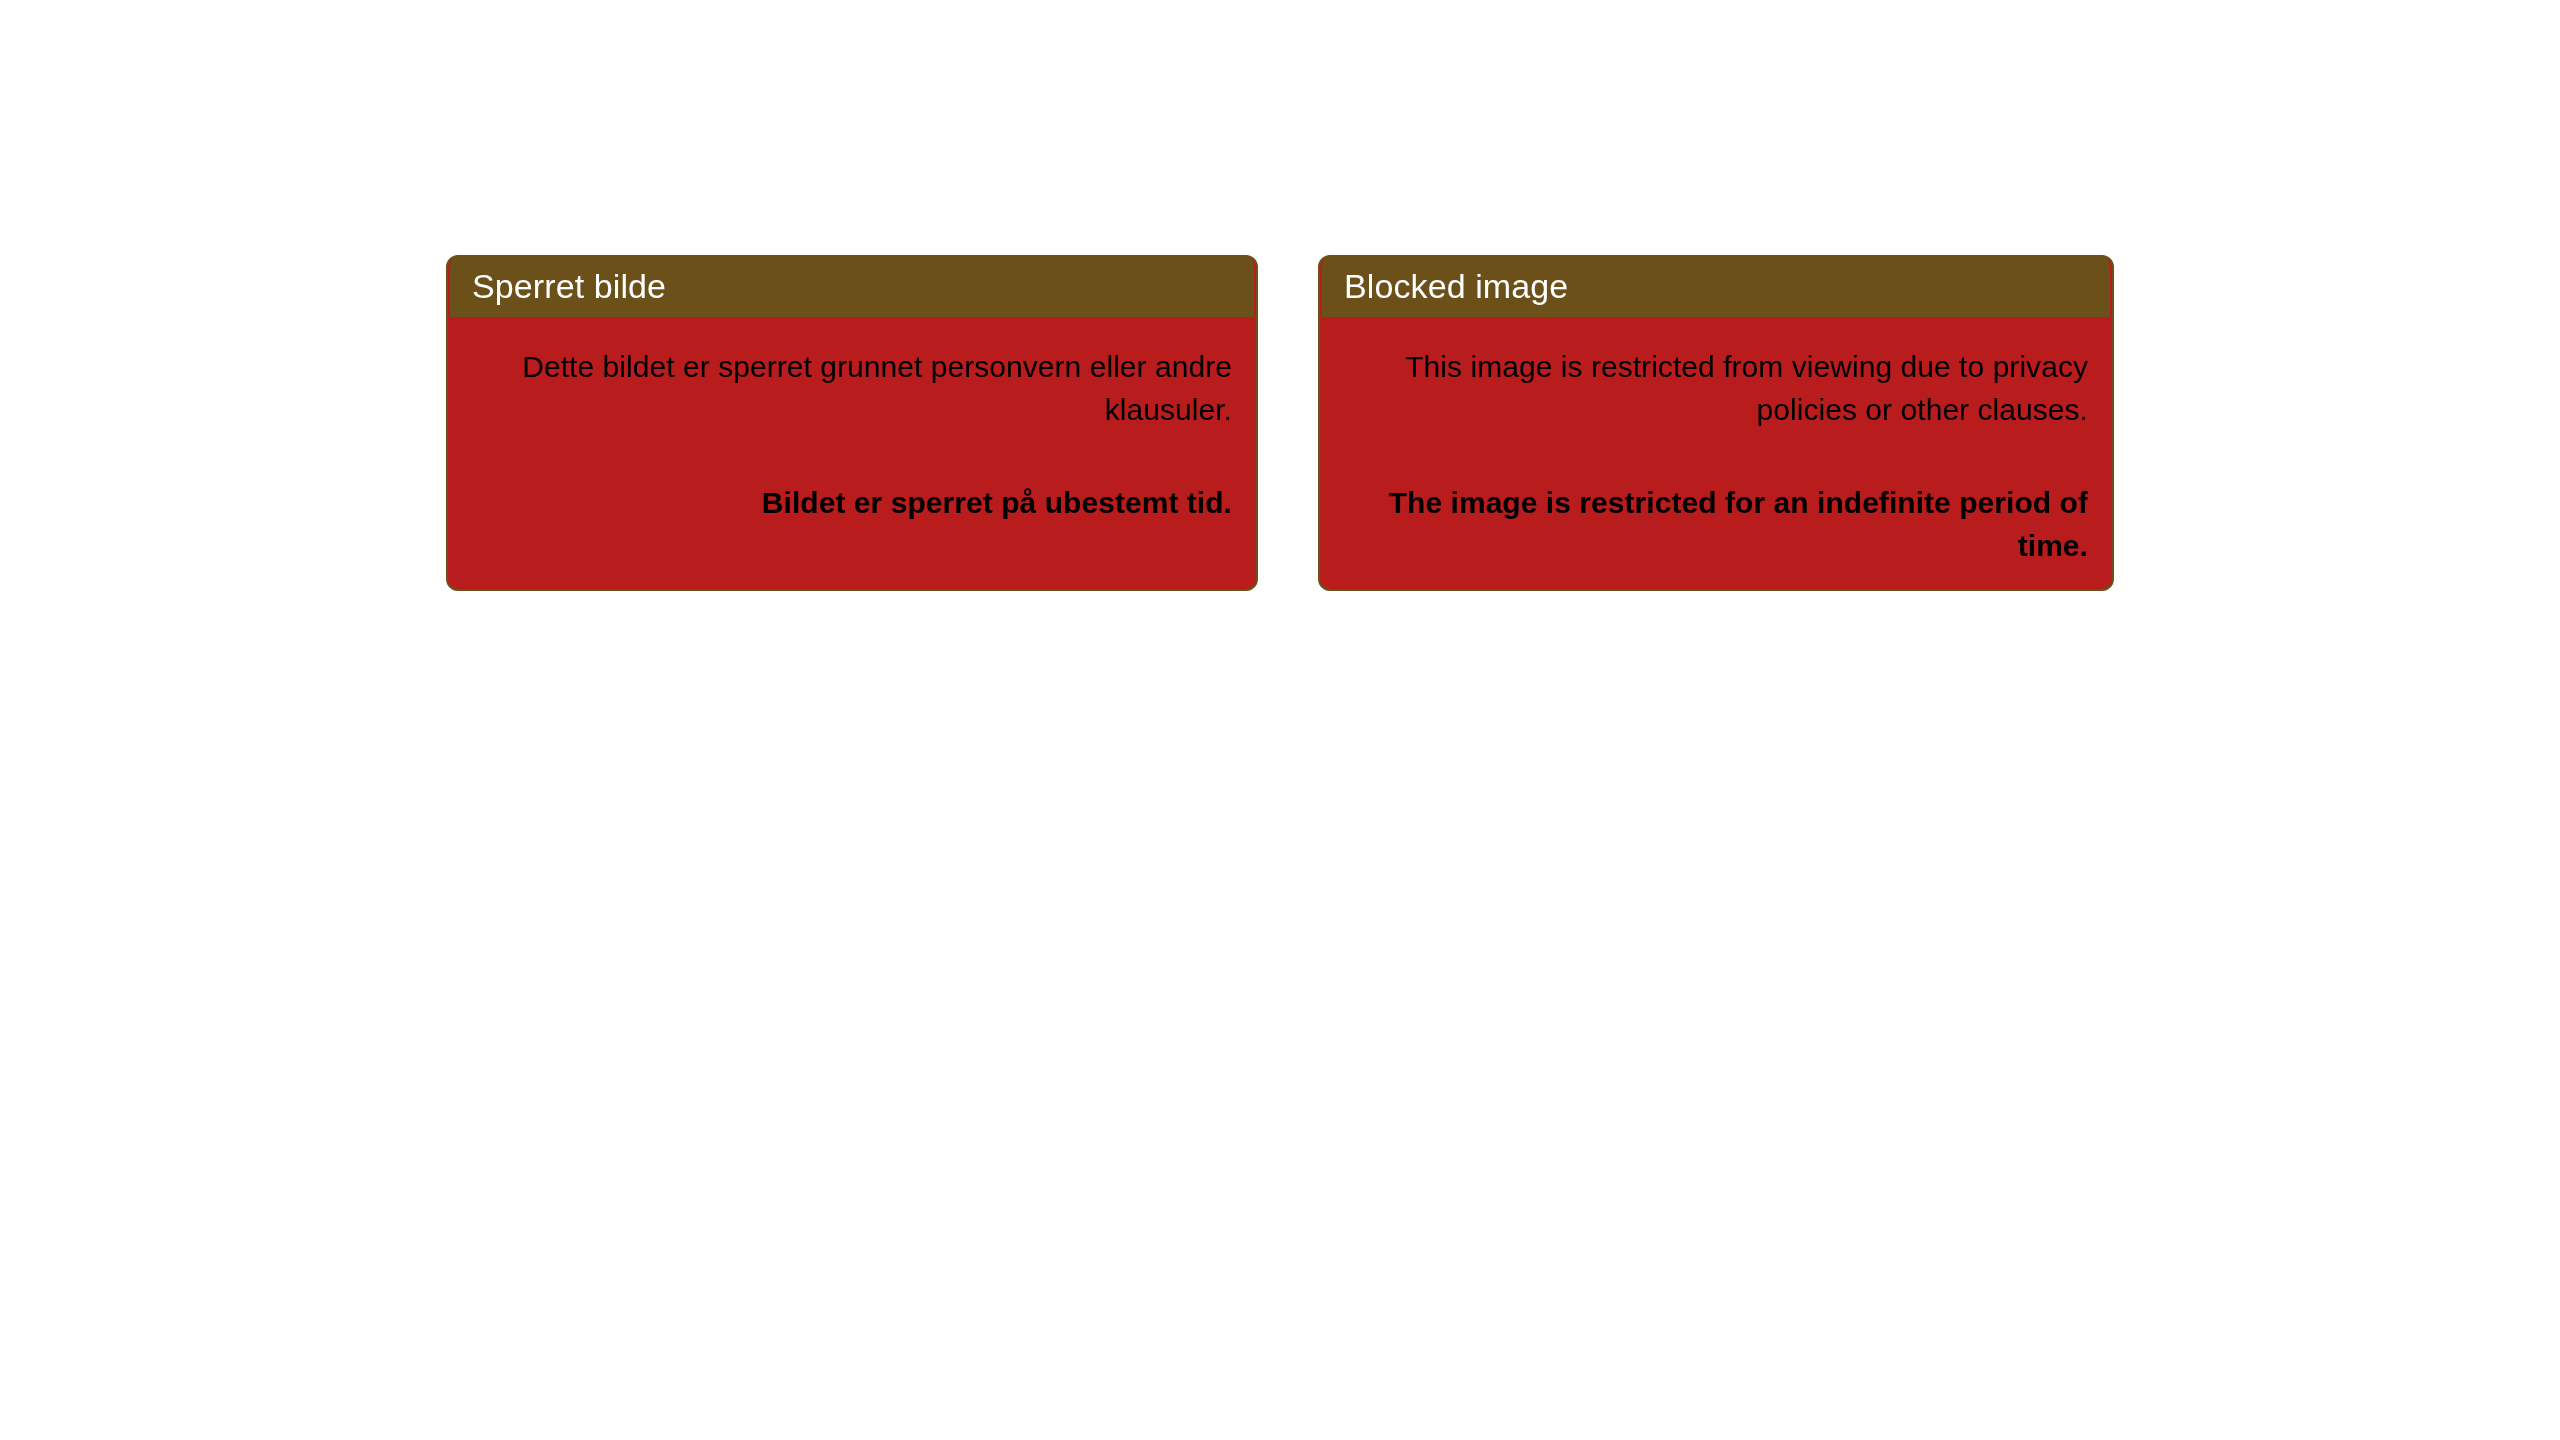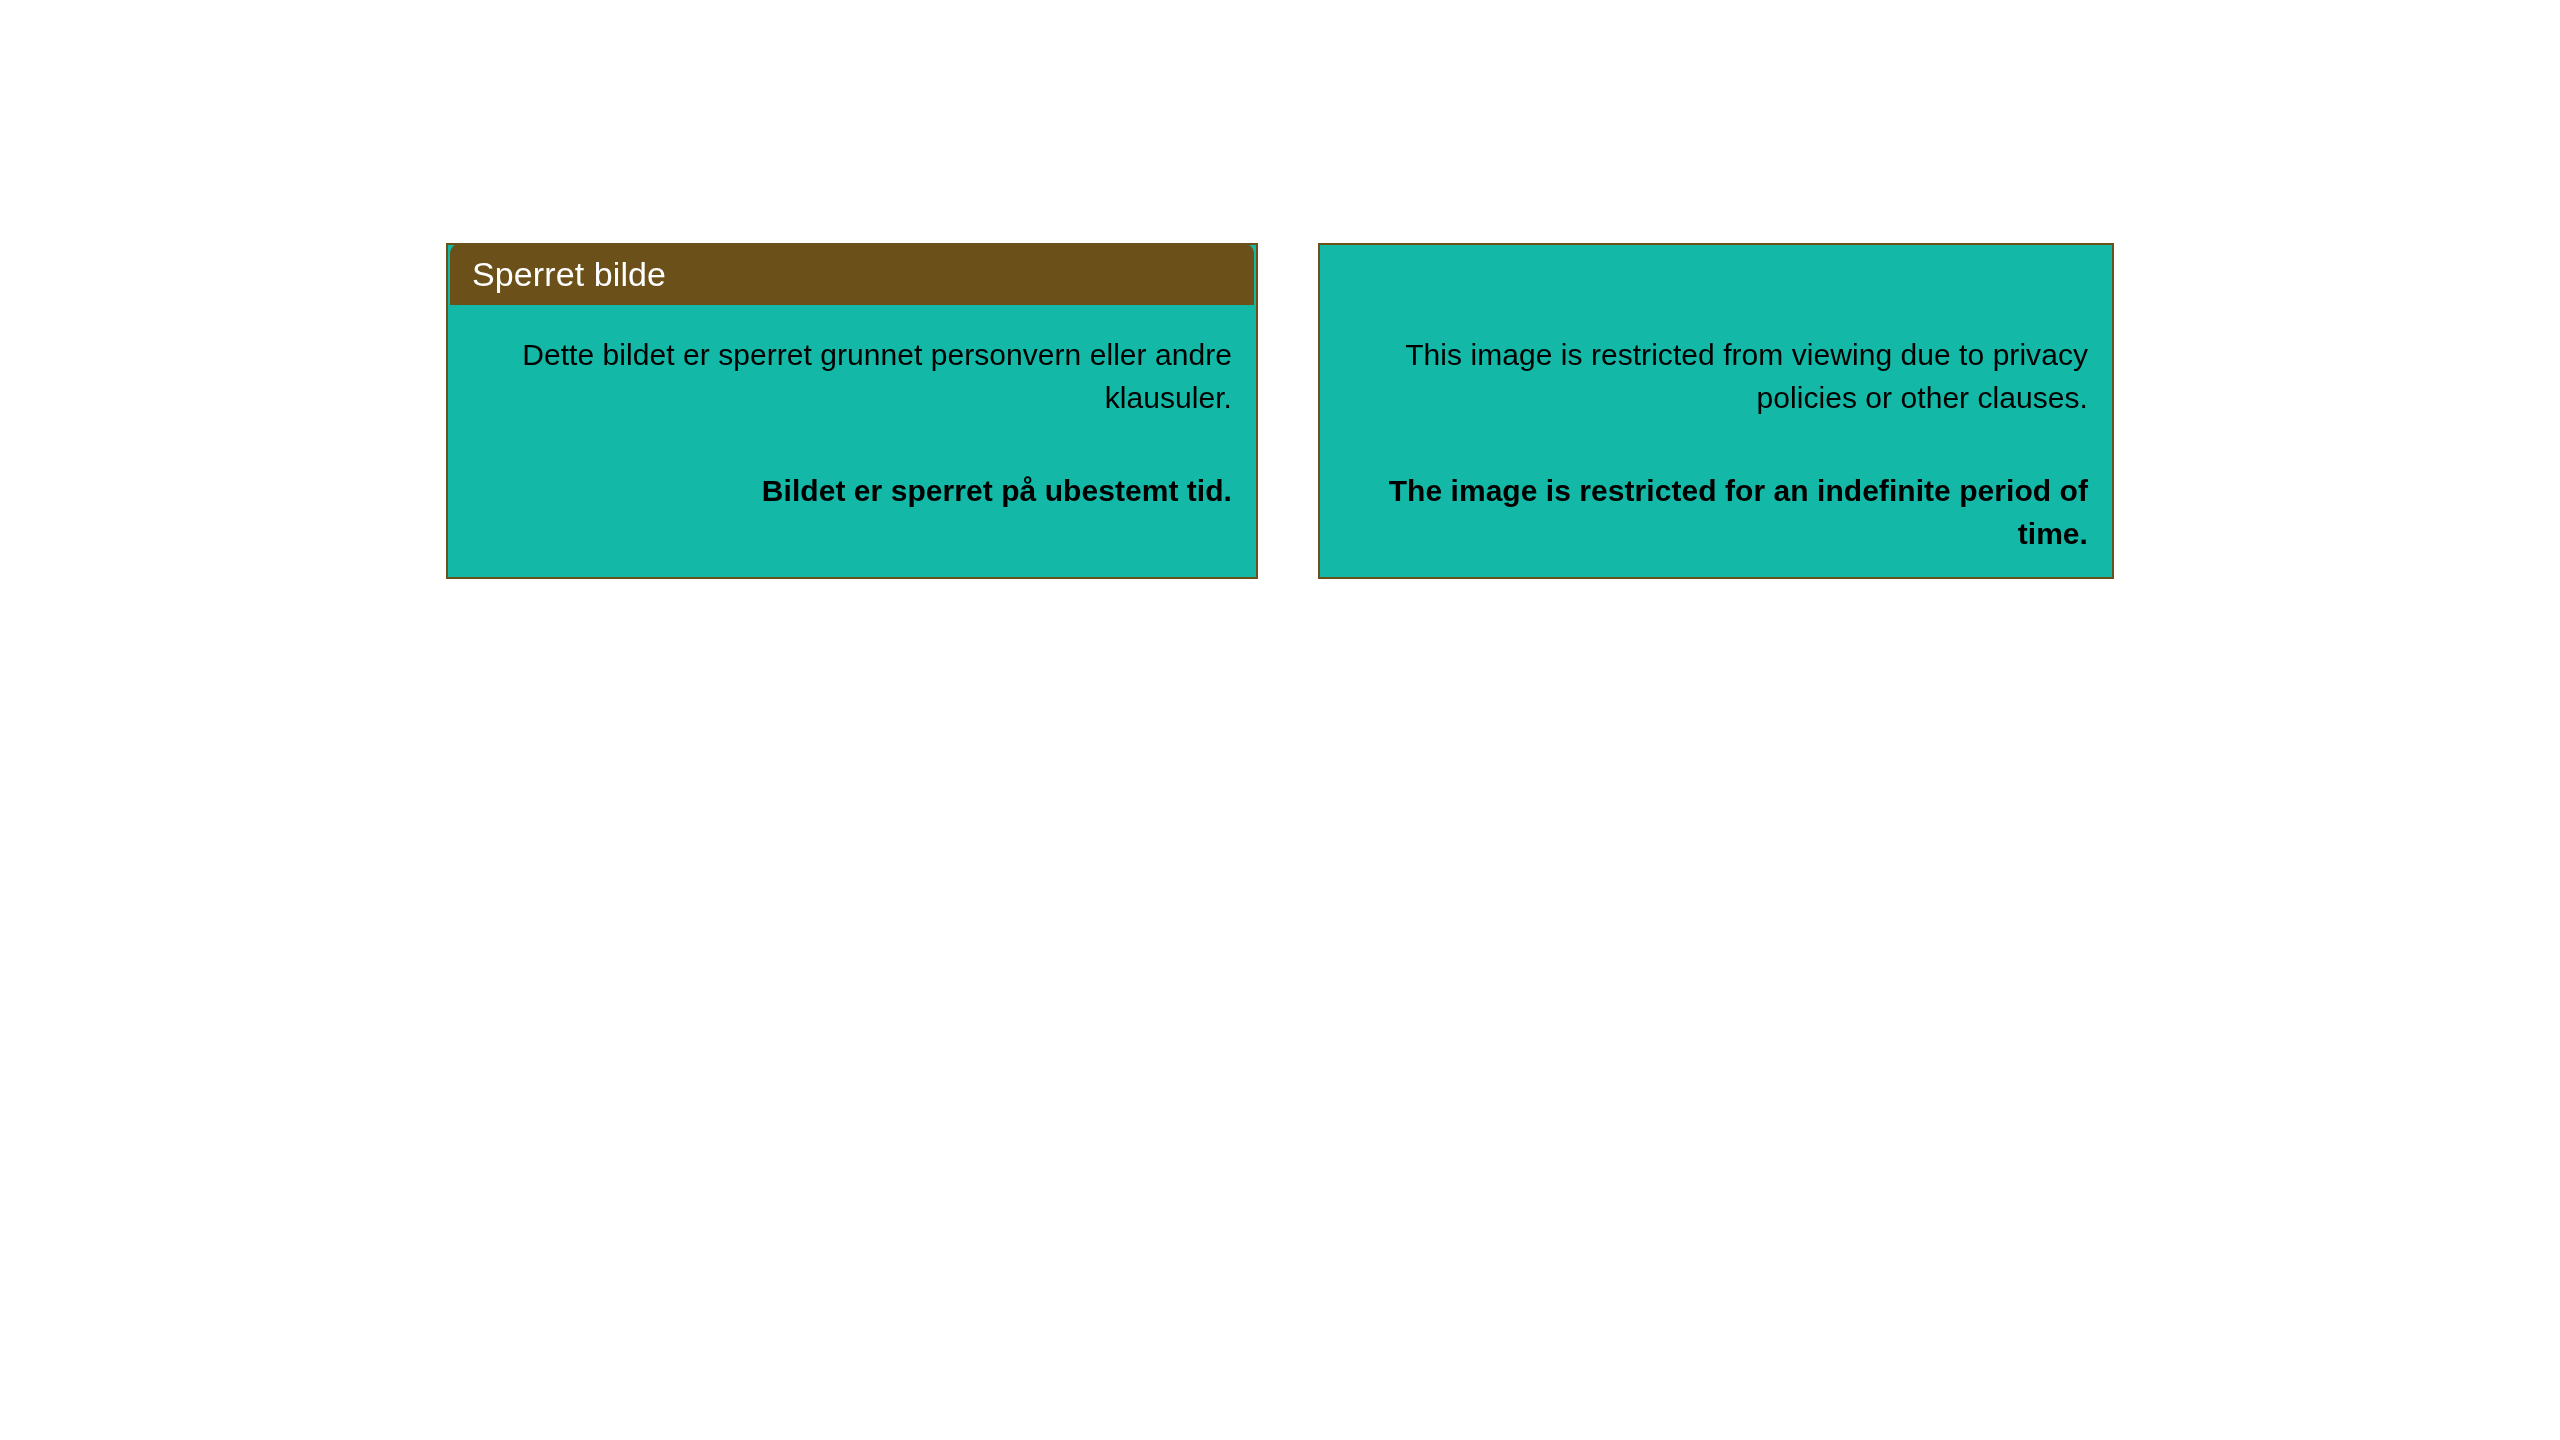--- a/index.html
+++ b/index.html
@@ -19,24 +19,25 @@
   .stage {
     position: relative;
     width: 2560px;
     height: 1440px;
   }
 
   
   .notice-card {
     position: absolute;
     box-sizing: border-box;
-    background: #14b8a6;
+    background: #b91c1c;
     border: 2px solid #6B5119;
-    border-radius: 0;
+    border-radius: 12px;
     overflow: visible;
+    margin-top: 12px;
   }
 
   .notice-card.card-no {
     left: 446px;
     top: 243px;
     width: 812px;
     height: 336px;
   }
 
   .notice-card.card-en {
@@ -105,19 +106,22 @@
     <div class="notice-header">
       <h1 class="notice-title">Sperret bilde</h1>
     </div>
     <div class="notice-body">
       <p class="notice-paragraph">Dette bildet er sperret grunnet personvern eller andre klausuler.</p>
       <p class="notice-paragraph">Bildet er sperret på ubestemt tid.</p>
     </div>
   </section>
 
   <section class="notice-card card-en">
+    <div class="notice-header">
+      <h1 class="notice-title">Blocked image</h1>
+    </div>
     <div class="notice-body">
       <p class="notice-paragraph">This image is restricted from viewing due to privacy policies or other clauses.</p>
       <p class="notice-paragraph">The image is restricted for an indefinite period of time.</p>
     </div>
   </section>
 
 </div>
 
 </body></html>

